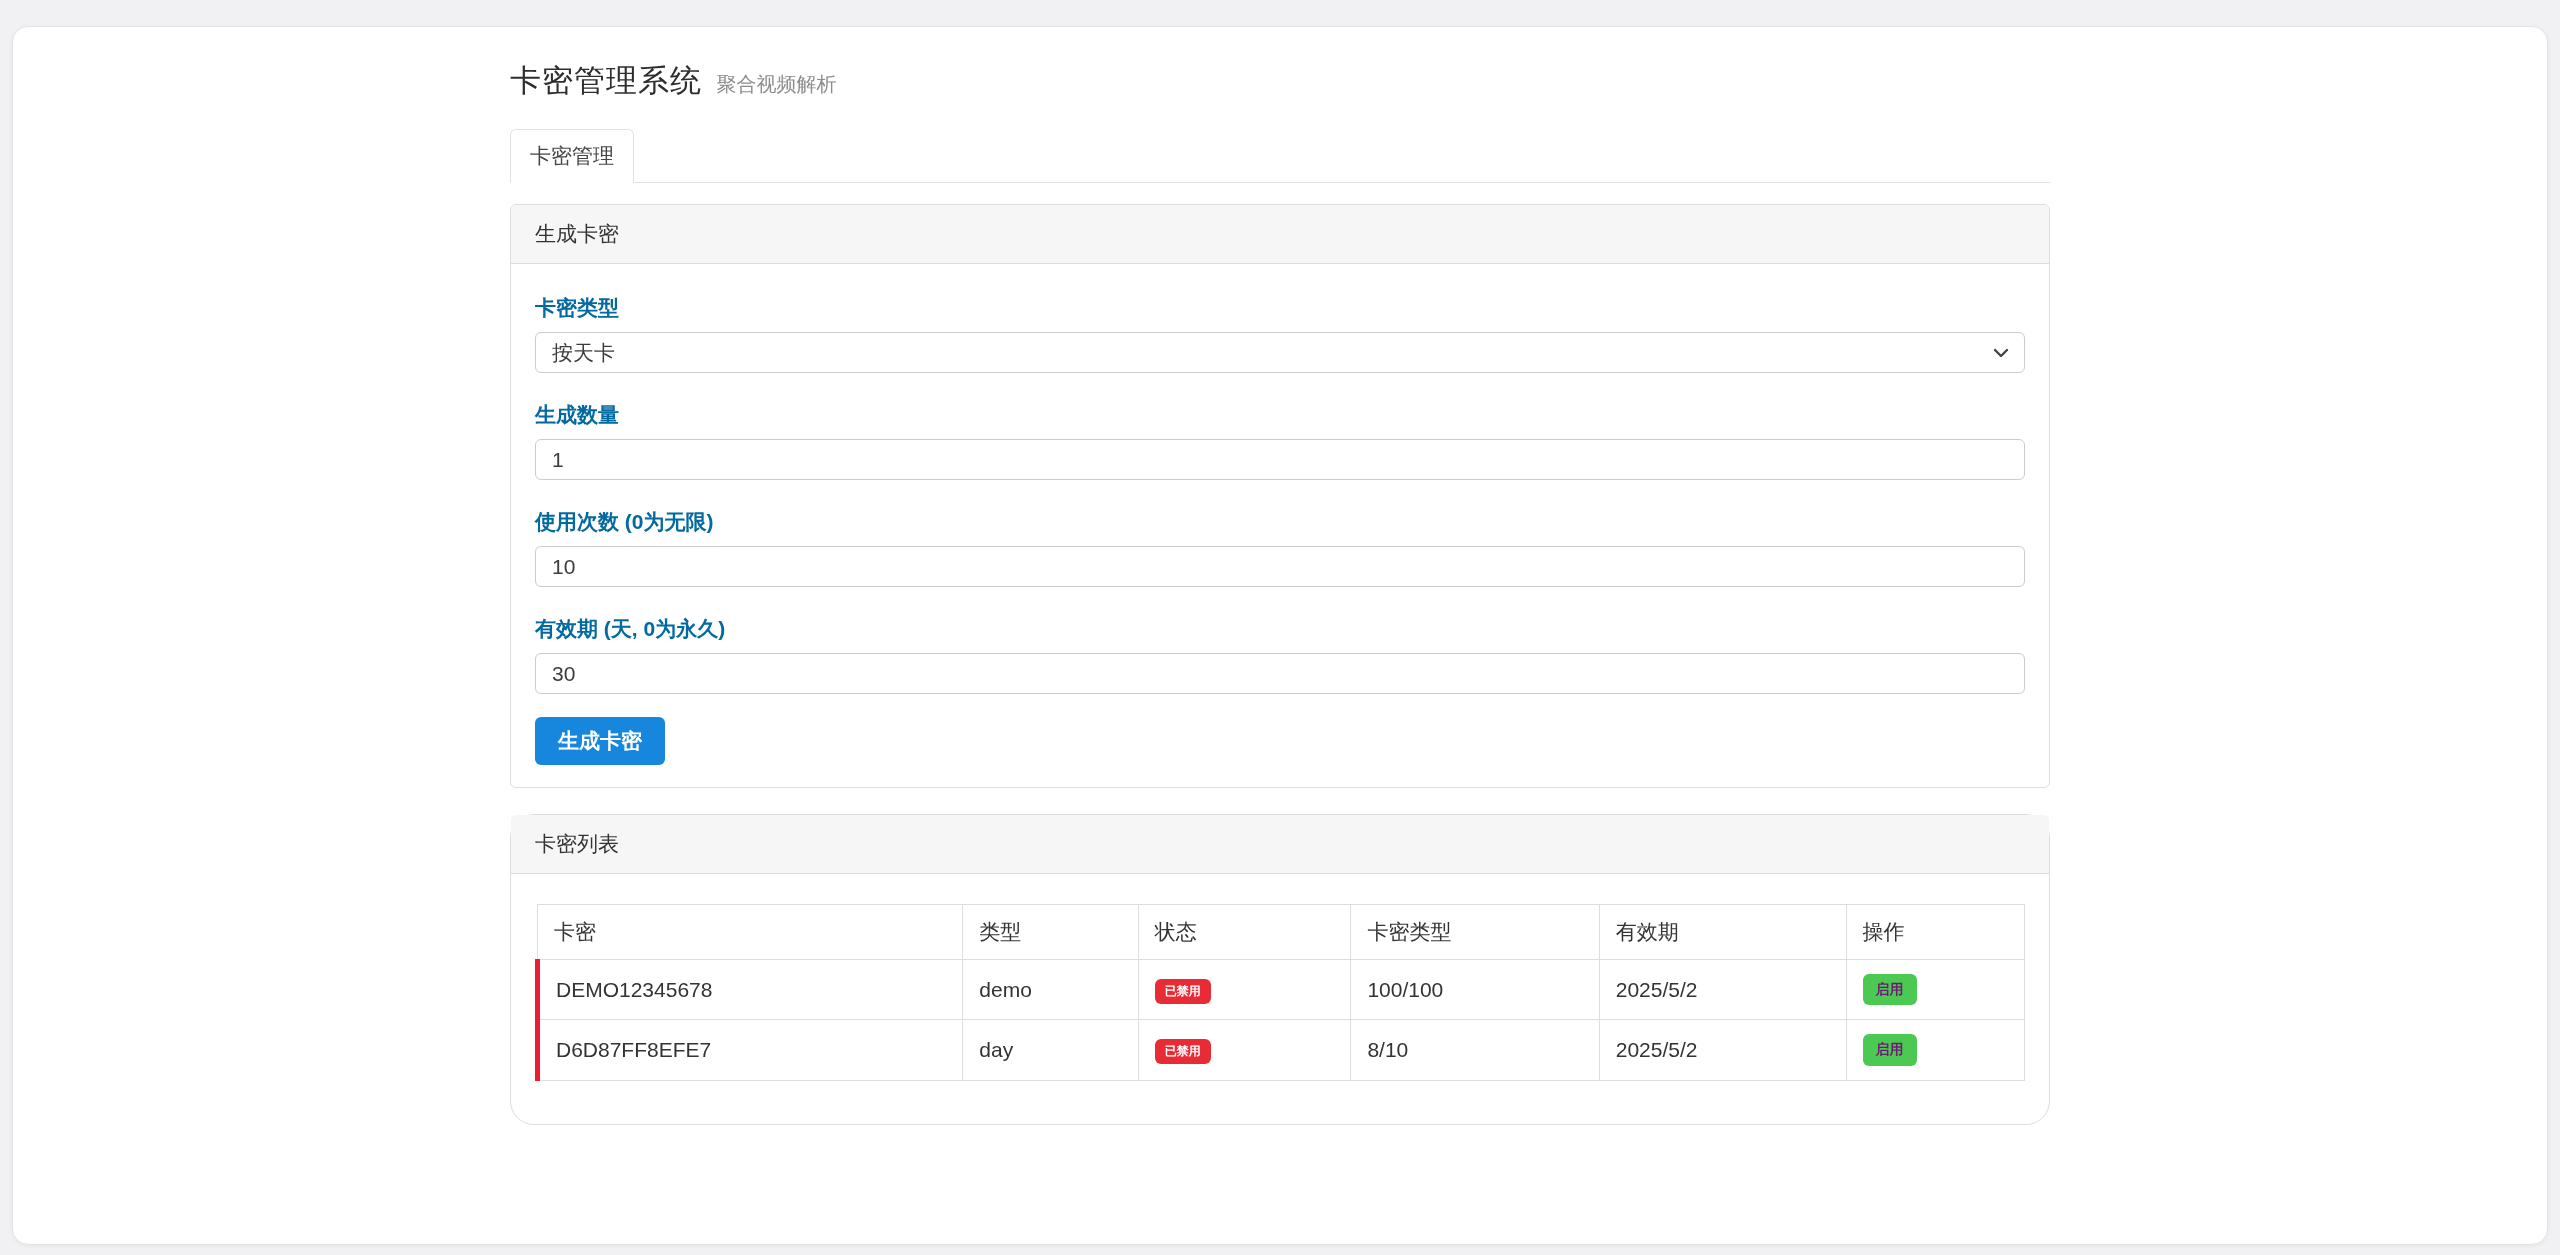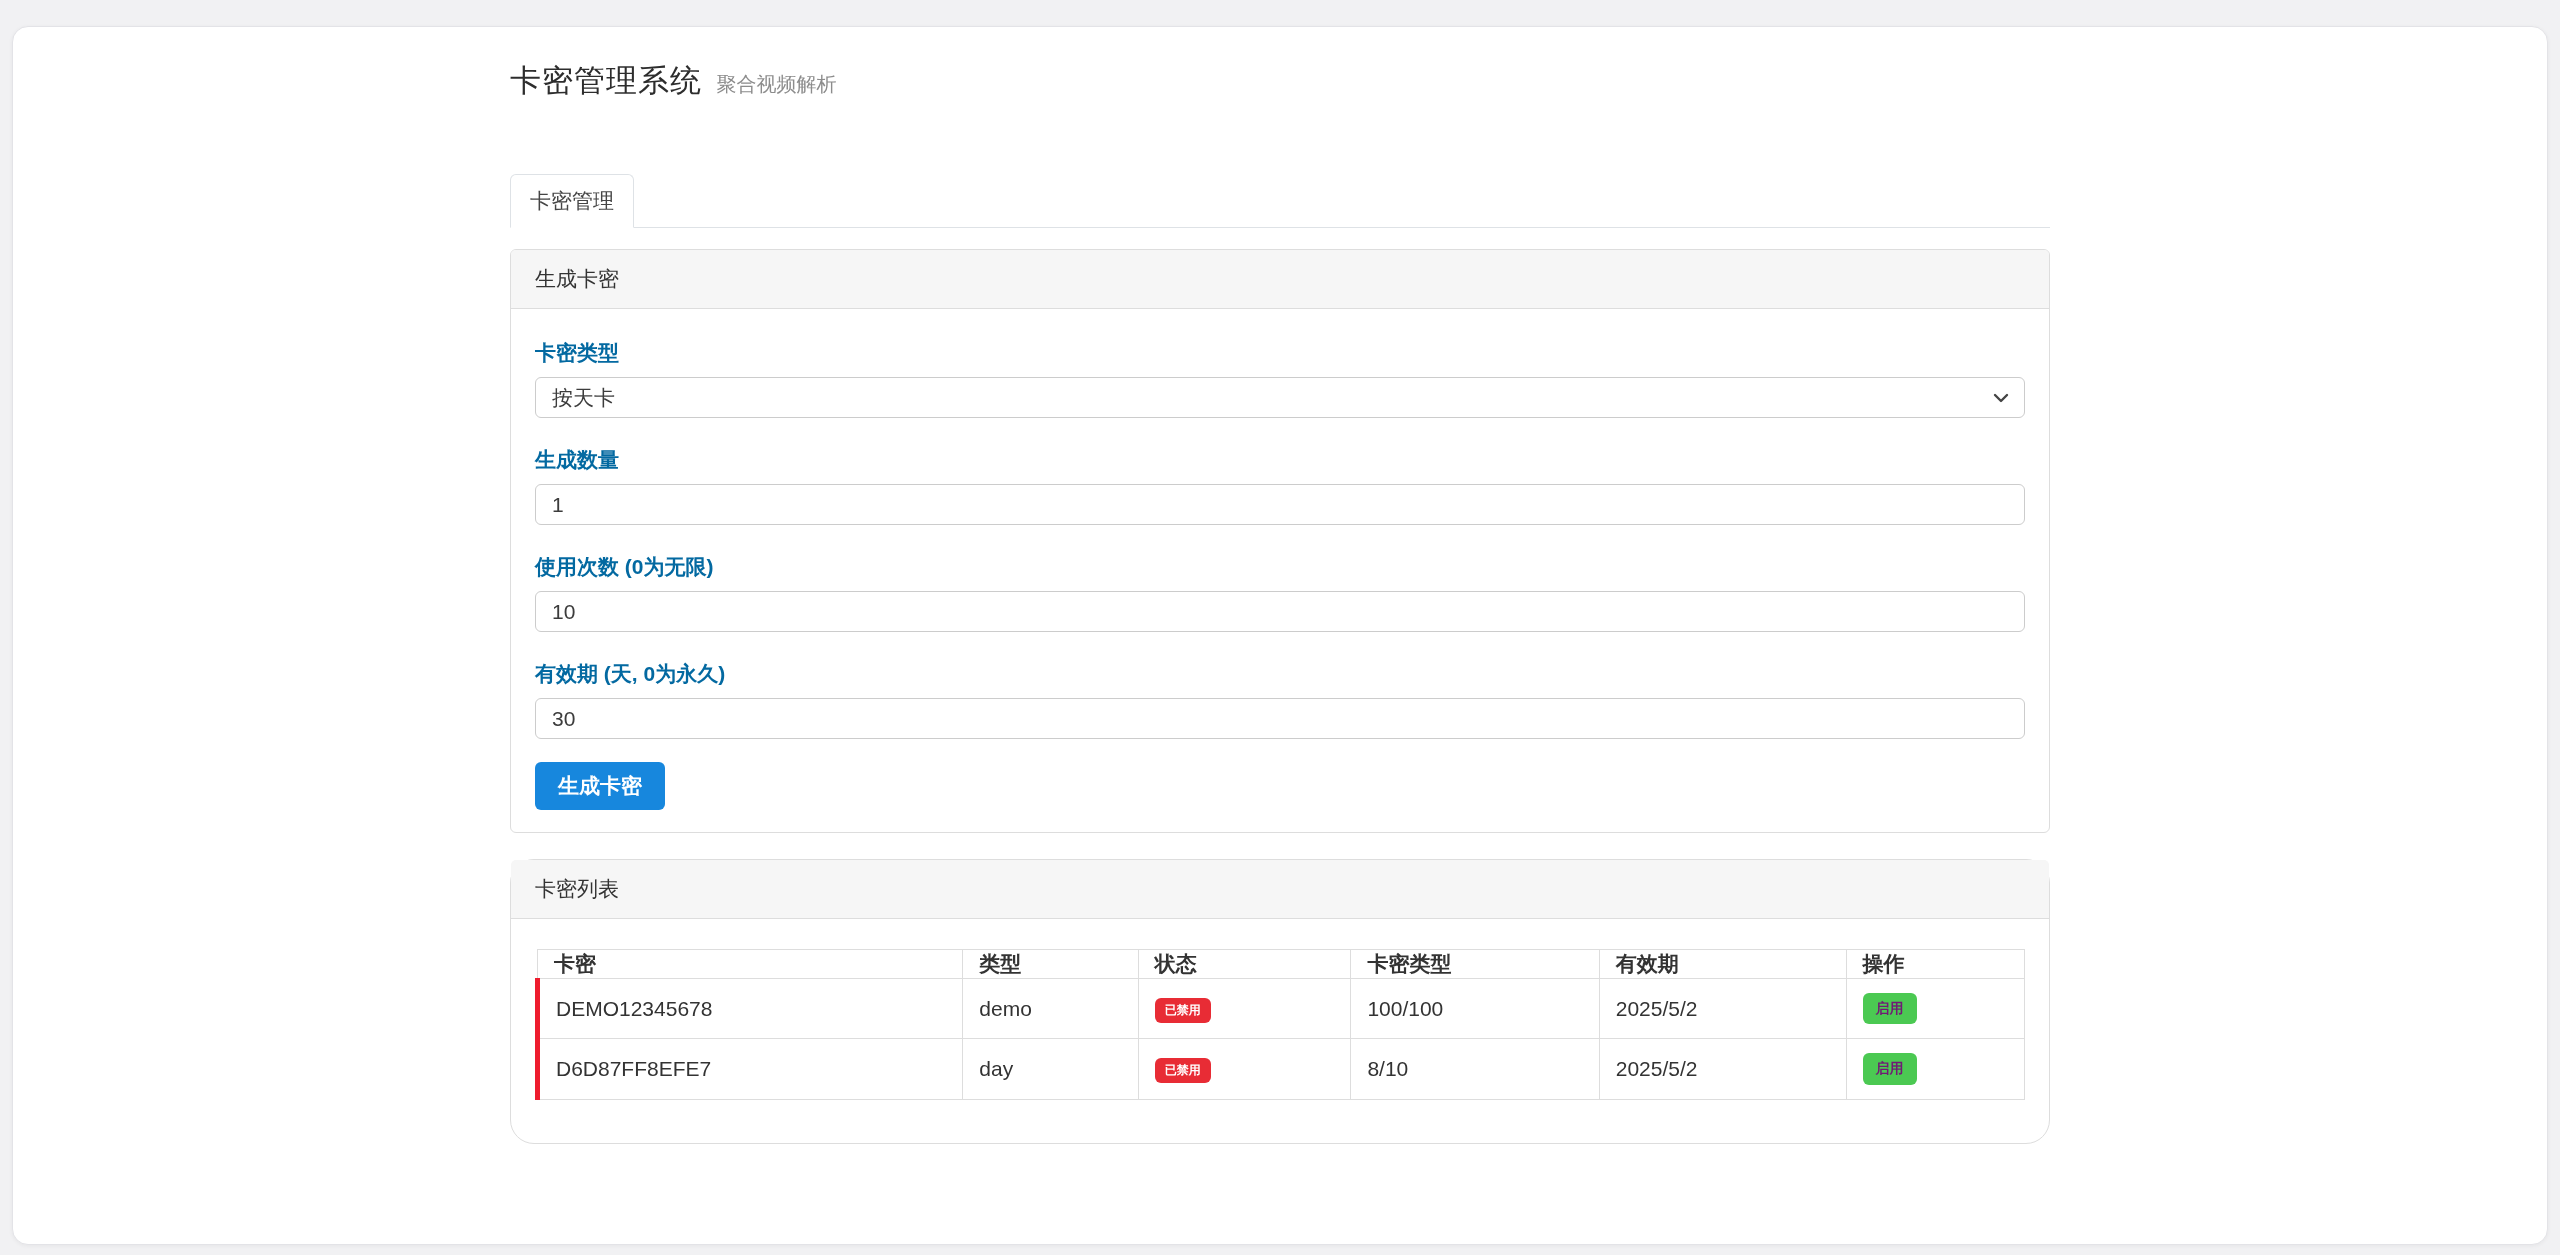--- a/index.html
+++ b/index.html
@@ -44,21 +44,20 @@
   .nav-tabs {
     display: flex;
     border-bottom: 1px solid #dee2e6;
   }
   .nav-tab {
     font-size: 21px;
     color: #454545;
     padding: 12px 19px;
     cursor: pointer;
     margin-bottom: -1px;
-    margin-top: 45px;
   }
   .nav-tab.active {
     background: #fff;
     border: 1px solid #dee2e6;
     border-bottom: 1px solid #ffffff;
     border-radius: 6px 6px 0 0;
   }
   
   .panel {
     border: 1px solid #dddddd;
@@ -126,22 +125,22 @@
     font-size: 21px;
     color: #333333;
     margin-bottom: 21px;
   }
   .key-table th, .key-table td {
     border: 1px solid #dddddd;
     text-align: left;
     vertical-align: middle;
   }
   .key-table th {
-    font-weight: bold;
-    padding: 0 16px;
+    font-weight: normal;
+    padding: 13px 16px;
   }
   .key-table td { padding: 14px 16px; }
   .key-table tbody td:first-child {
     border-left: 5px solid #ee1c2e;
   }
   .badge-danger {
     display: inline-block;
     background: #e82c35;
     color: #ffffff;
     font-size: 12px;

